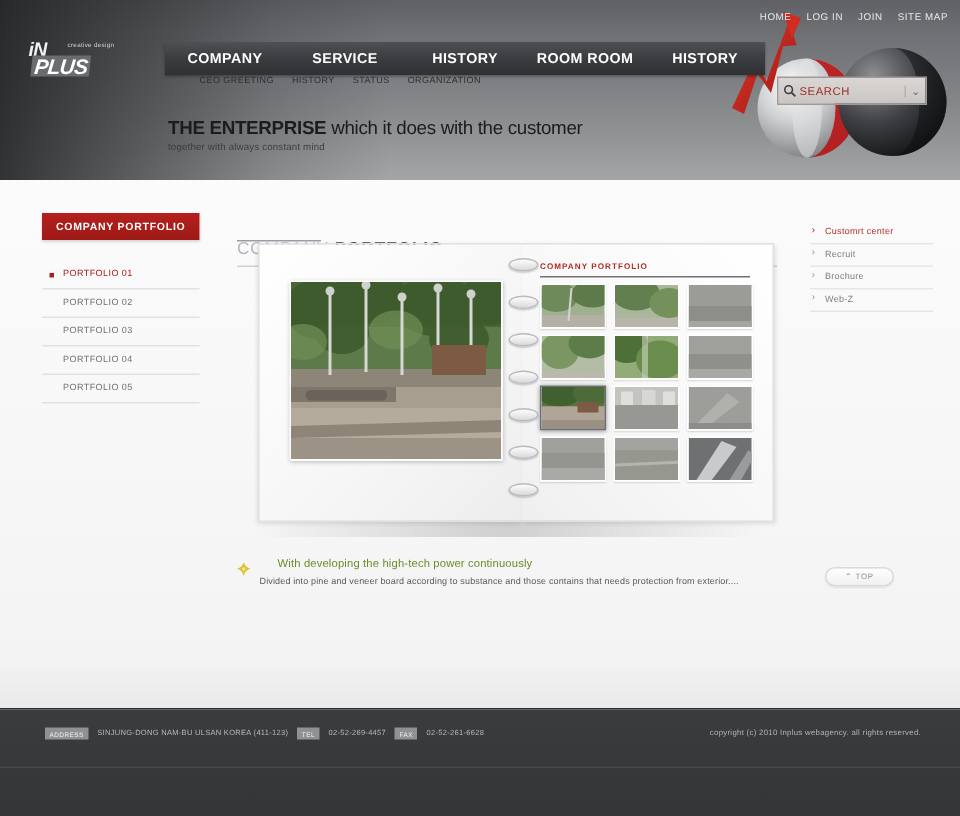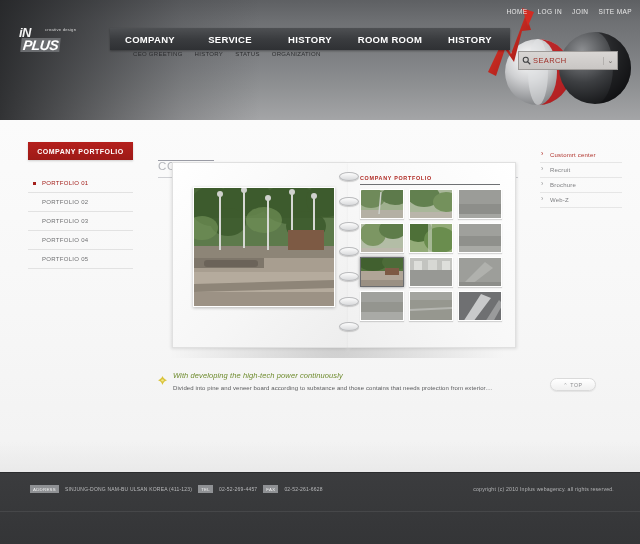--- a/index.html
+++ b/index.html
@@ -161,21 +161,21 @@
   .rp-rule { position:absolute; left:12px; top:21px; width:140px; height:1px; background:#6f7174; }
   .thumbs {
     position:absolute; left:12px; top:26px; width:142px;
     display:grid; grid-template-columns: repeat(3, 44px); gap: 4px 5px;
   }
   .thumb { height: 30px; border:1px solid #ffffff; box-shadow: 0 1px 1px rgba(0,0,0,.15); overflow:hidden; }
   .thumb.sel { outline: 1.5px solid #6b6d70; outline-offset:-1px; box-shadow: 0 0 3px rgba(0,0,0,.45); }
 
   
   .desc { position:absolute; left:158px; top:250px; width: 358px; }
-  .desc-head { display:flex; align-items:flex-end; gap: 6px; font-style: italic; }
+  .desc-head { display:flex; align-items:flex-end; gap: 18px; }
   .desc-icon { width: 9px; height: 9px; position:relative; flex:none; margin-top:1px; }
   .desc-title { font-size: 7.5px; color: #6e8b2d; font-weight: normal; letter-spacing:.1px; }
   .desc-body {
     margin-top: 4px; margin-left: 15px; font-size: 6px; color: #595a5c;
     line-height: 1.65; letter-spacing: .1px;
   }
 
   
   .rsidebar { position: absolute; left: 540px; top: 28px; width: 82px; }
   .rsb-item {
@@ -284,20 +284,26 @@
       <span class="search-caret">⌄</span>
     </div>
 
     <div class="subnav">
       <a>CEO GREETING</a>
       <a>HISTORY</a>
       <a>STATUS</a>
       <a>ORGANIZATION</a>
     </div>
 
+    <div class="hero-text">
+      <div class="hero-title">
+        <b>THE ENTERPRISE</b><span> which it does with the customer</span>
+      </div>
+      <div class="hero-sub">together with always constant mind</div>
+    </div>
   </div>
 
   <div class="main">
 
     <div class="lsidebar">
       <div class="lsb-head">COMPANY PORTFOLIO</div>
       <div class="lsb-list">
         <div class="lsb-item active">
           <span>PORTFOLIO 01</span>
         </div>

